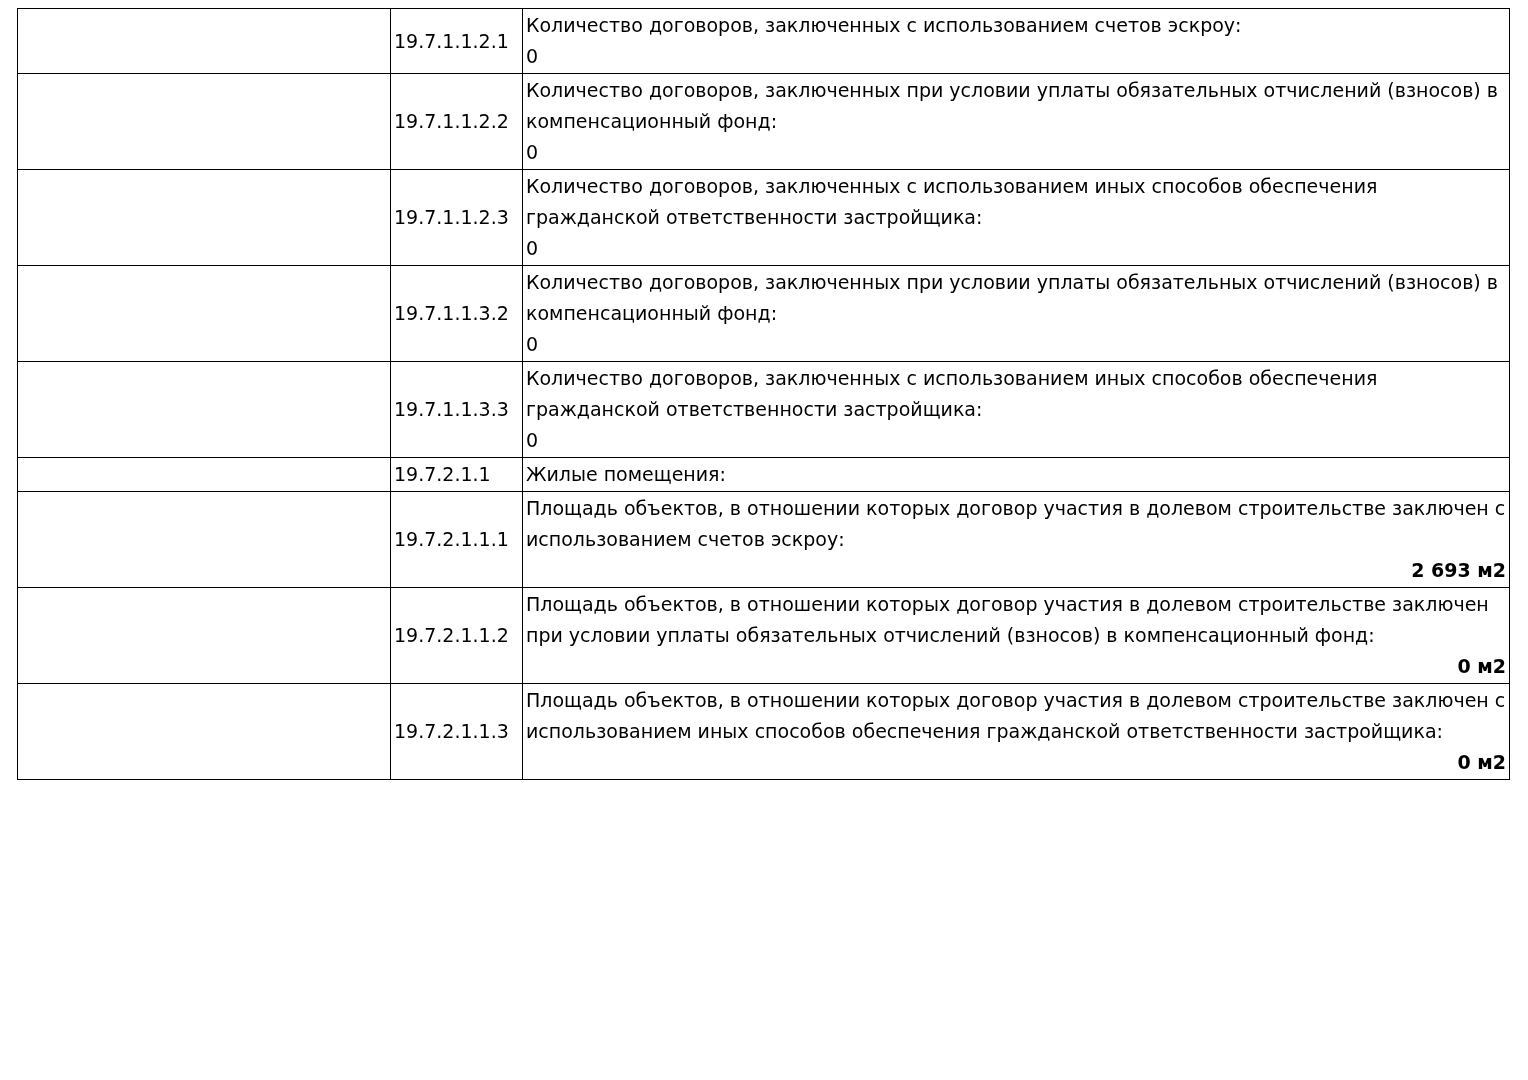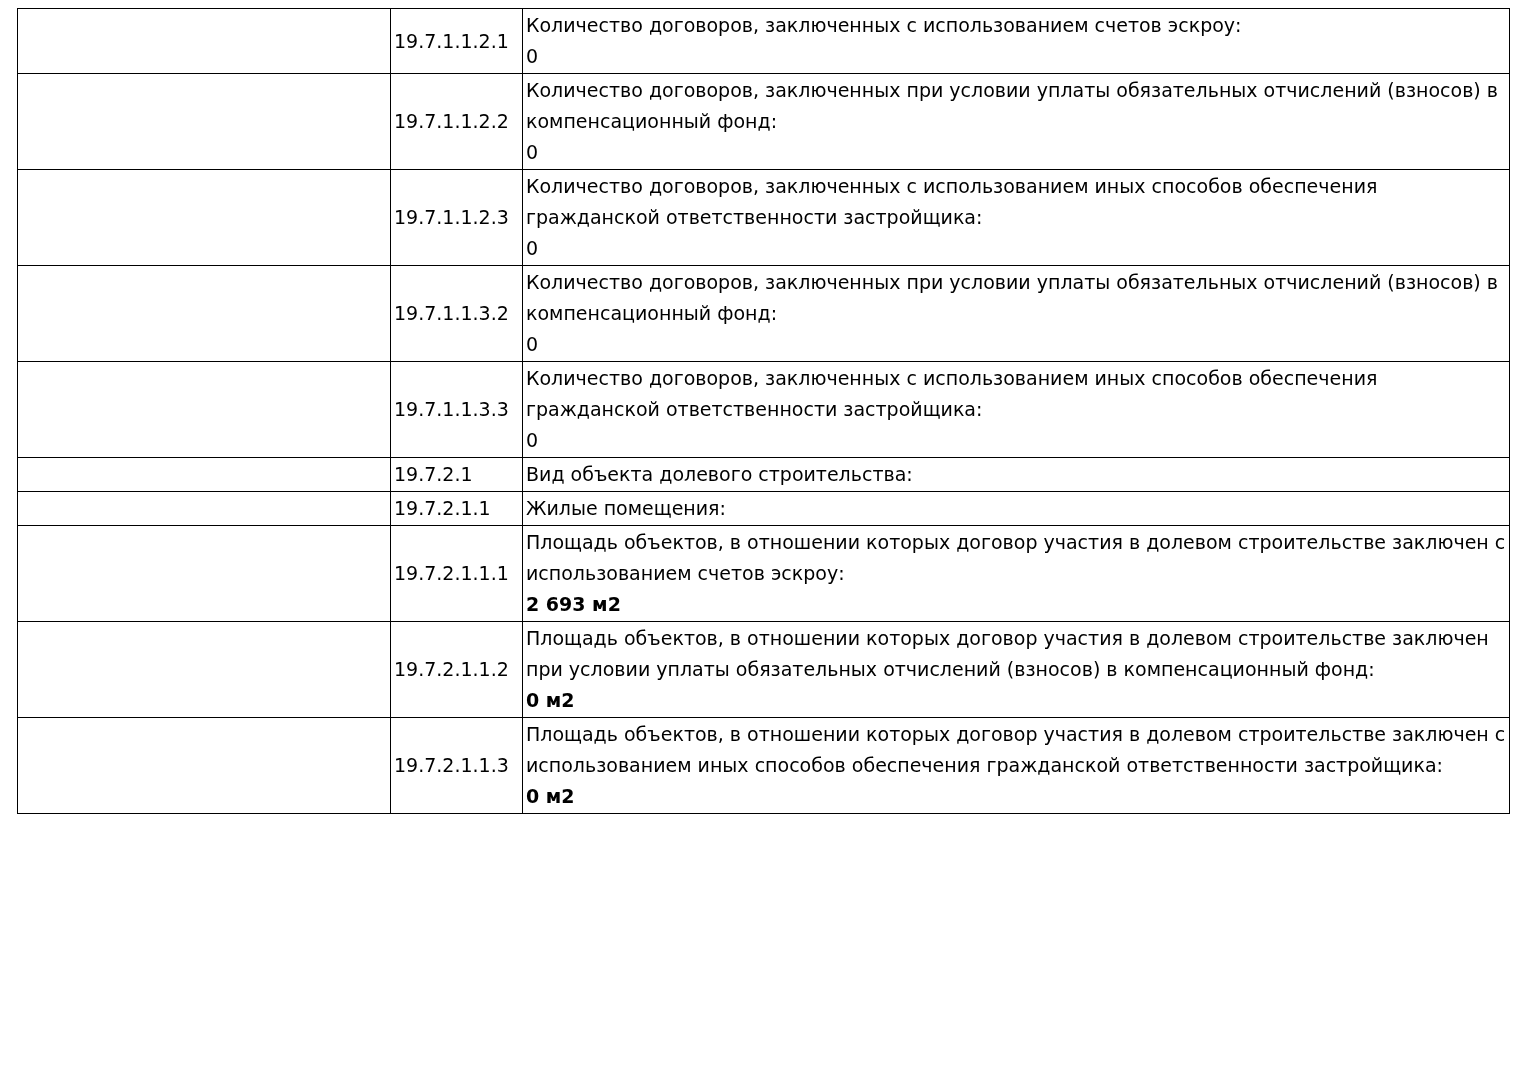--- a/index.html
+++ b/index.html
@@ -44,20 +44,21 @@
     margin-top: 31px;
   }
   .row-label {
     white-space: normal;
   }
   .row-value {
     white-space: normal;
   }
   .row-value.bold {
     font-weight: 700;
+    text-align: right;
   }
 </style>
 </head>
 <body>
 
 <div class="page">
   <table class="decl-table">
     <colgroup>
       <col style="width: 373px;">
       <col style="width: 132px;">
@@ -99,28 +100,20 @@
         <tr>
     <td class="spacer-cell"></td>
     <td class="code-cell">19.7.1.1.3.3</td>
     <td class="content-cell">
       <div class="row-label">Количество договоров, заключенных с использованием иных способов обеспечения гражданской ответственности застройщика:</div>
       <div class="row-value">0</div>
     </td>
   </tr>
         <tr>
     <td class="spacer-cell"></td>
-    <td class="code-cell">19.7.2.1</td>
-    <td class="content-cell">
-      <div class="row-label">Вид объекта долевого строительства:</div>
-
-    </td>
-  </tr>
-        <tr>
-    <td class="spacer-cell"></td>
     <td class="code-cell">19.7.2.1.1</td>
     <td class="content-cell">
       <div class="row-label">Жилые помещения:</div>
 
     </td>
   </tr>
         <tr>
     <td class="spacer-cell"></td>
     <td class="code-cell">19.7.2.1.1.1</td>
     <td class="content-cell">

